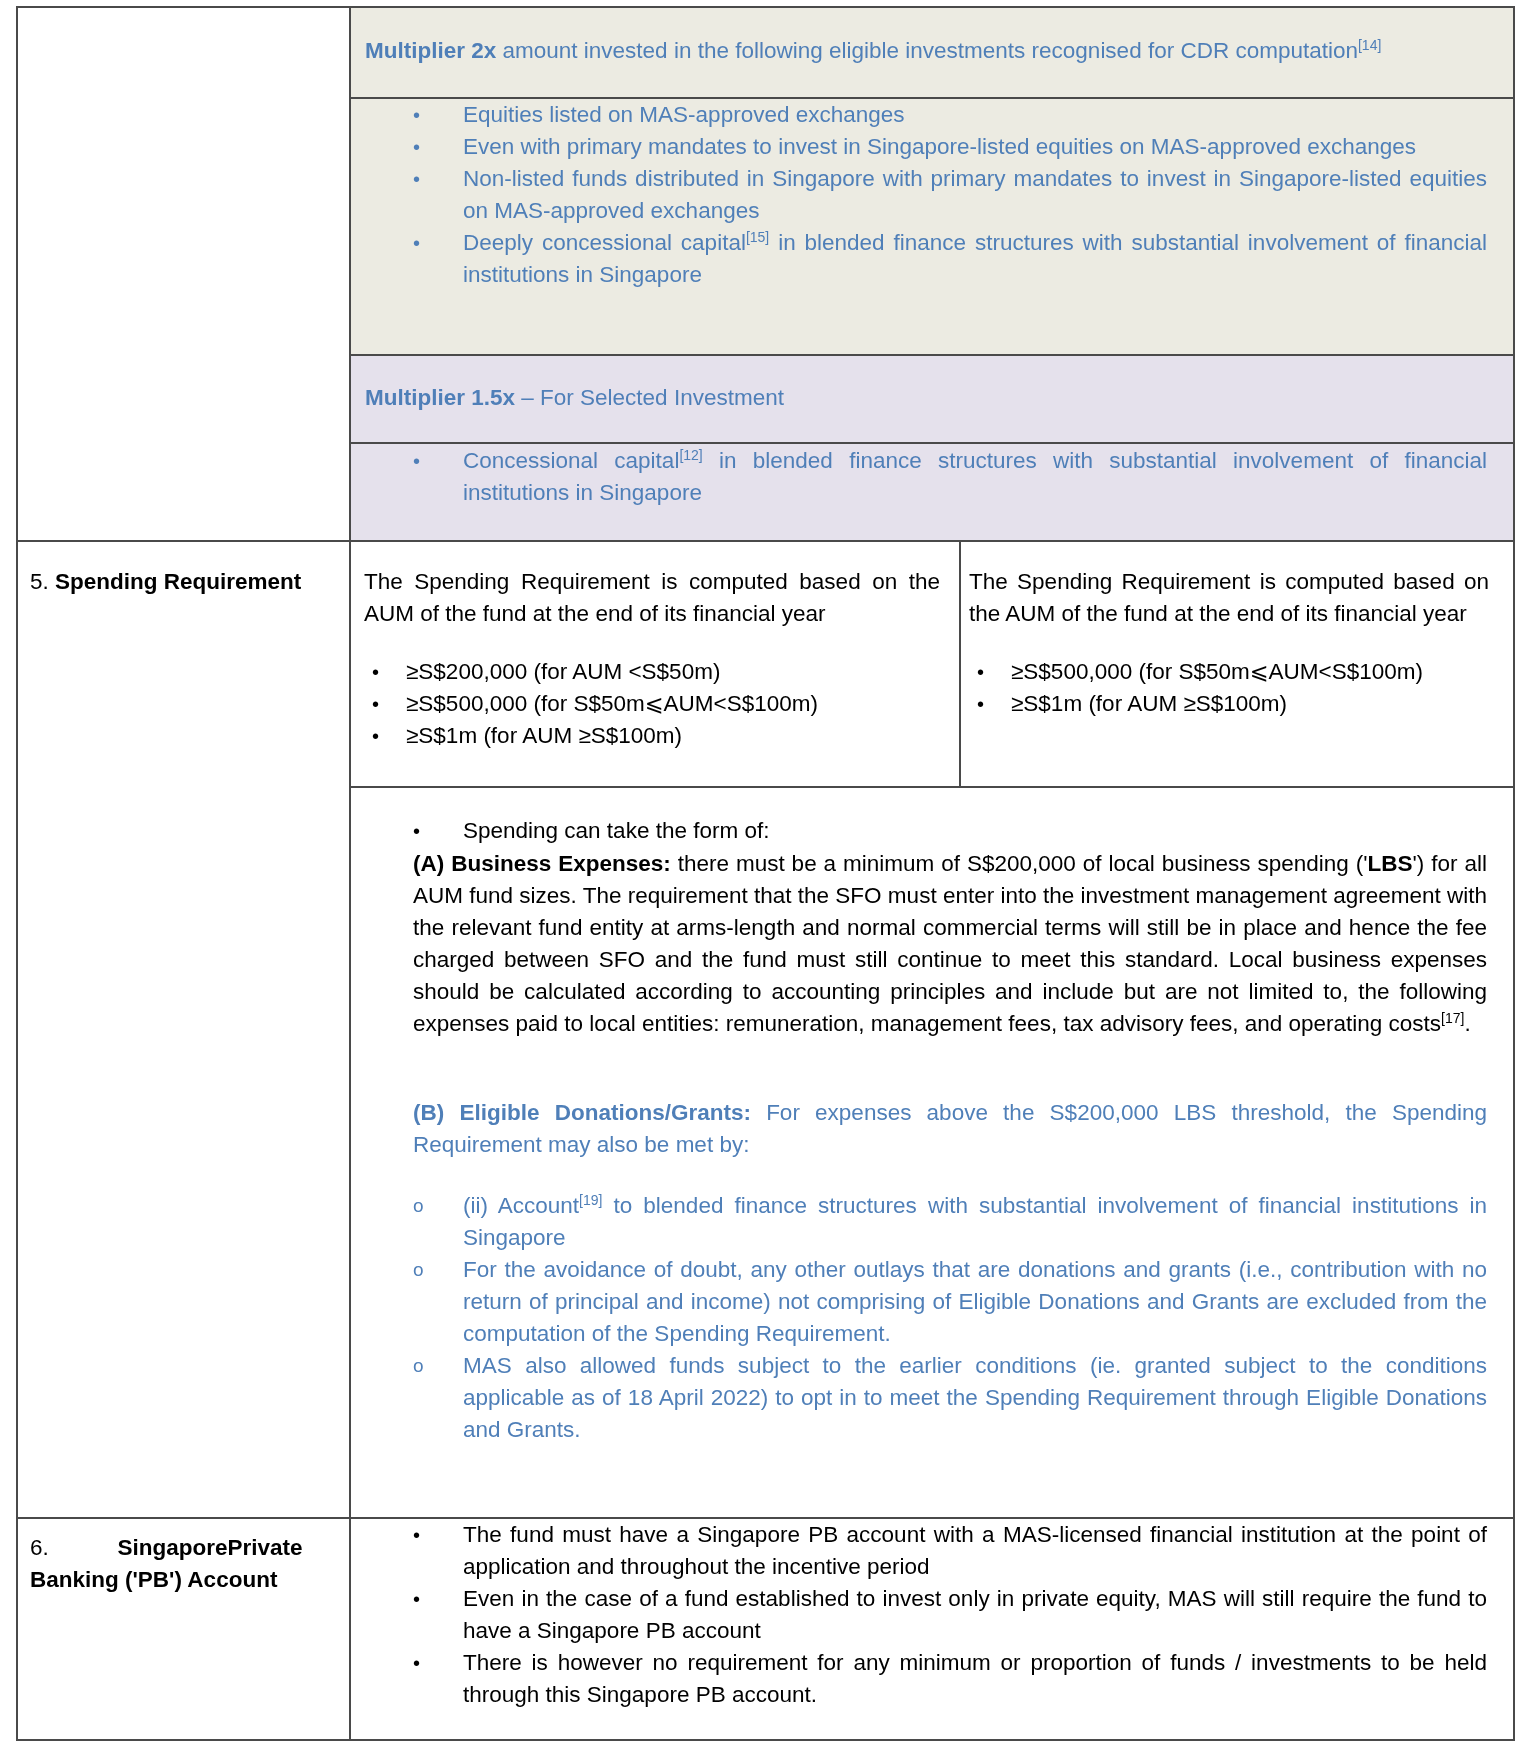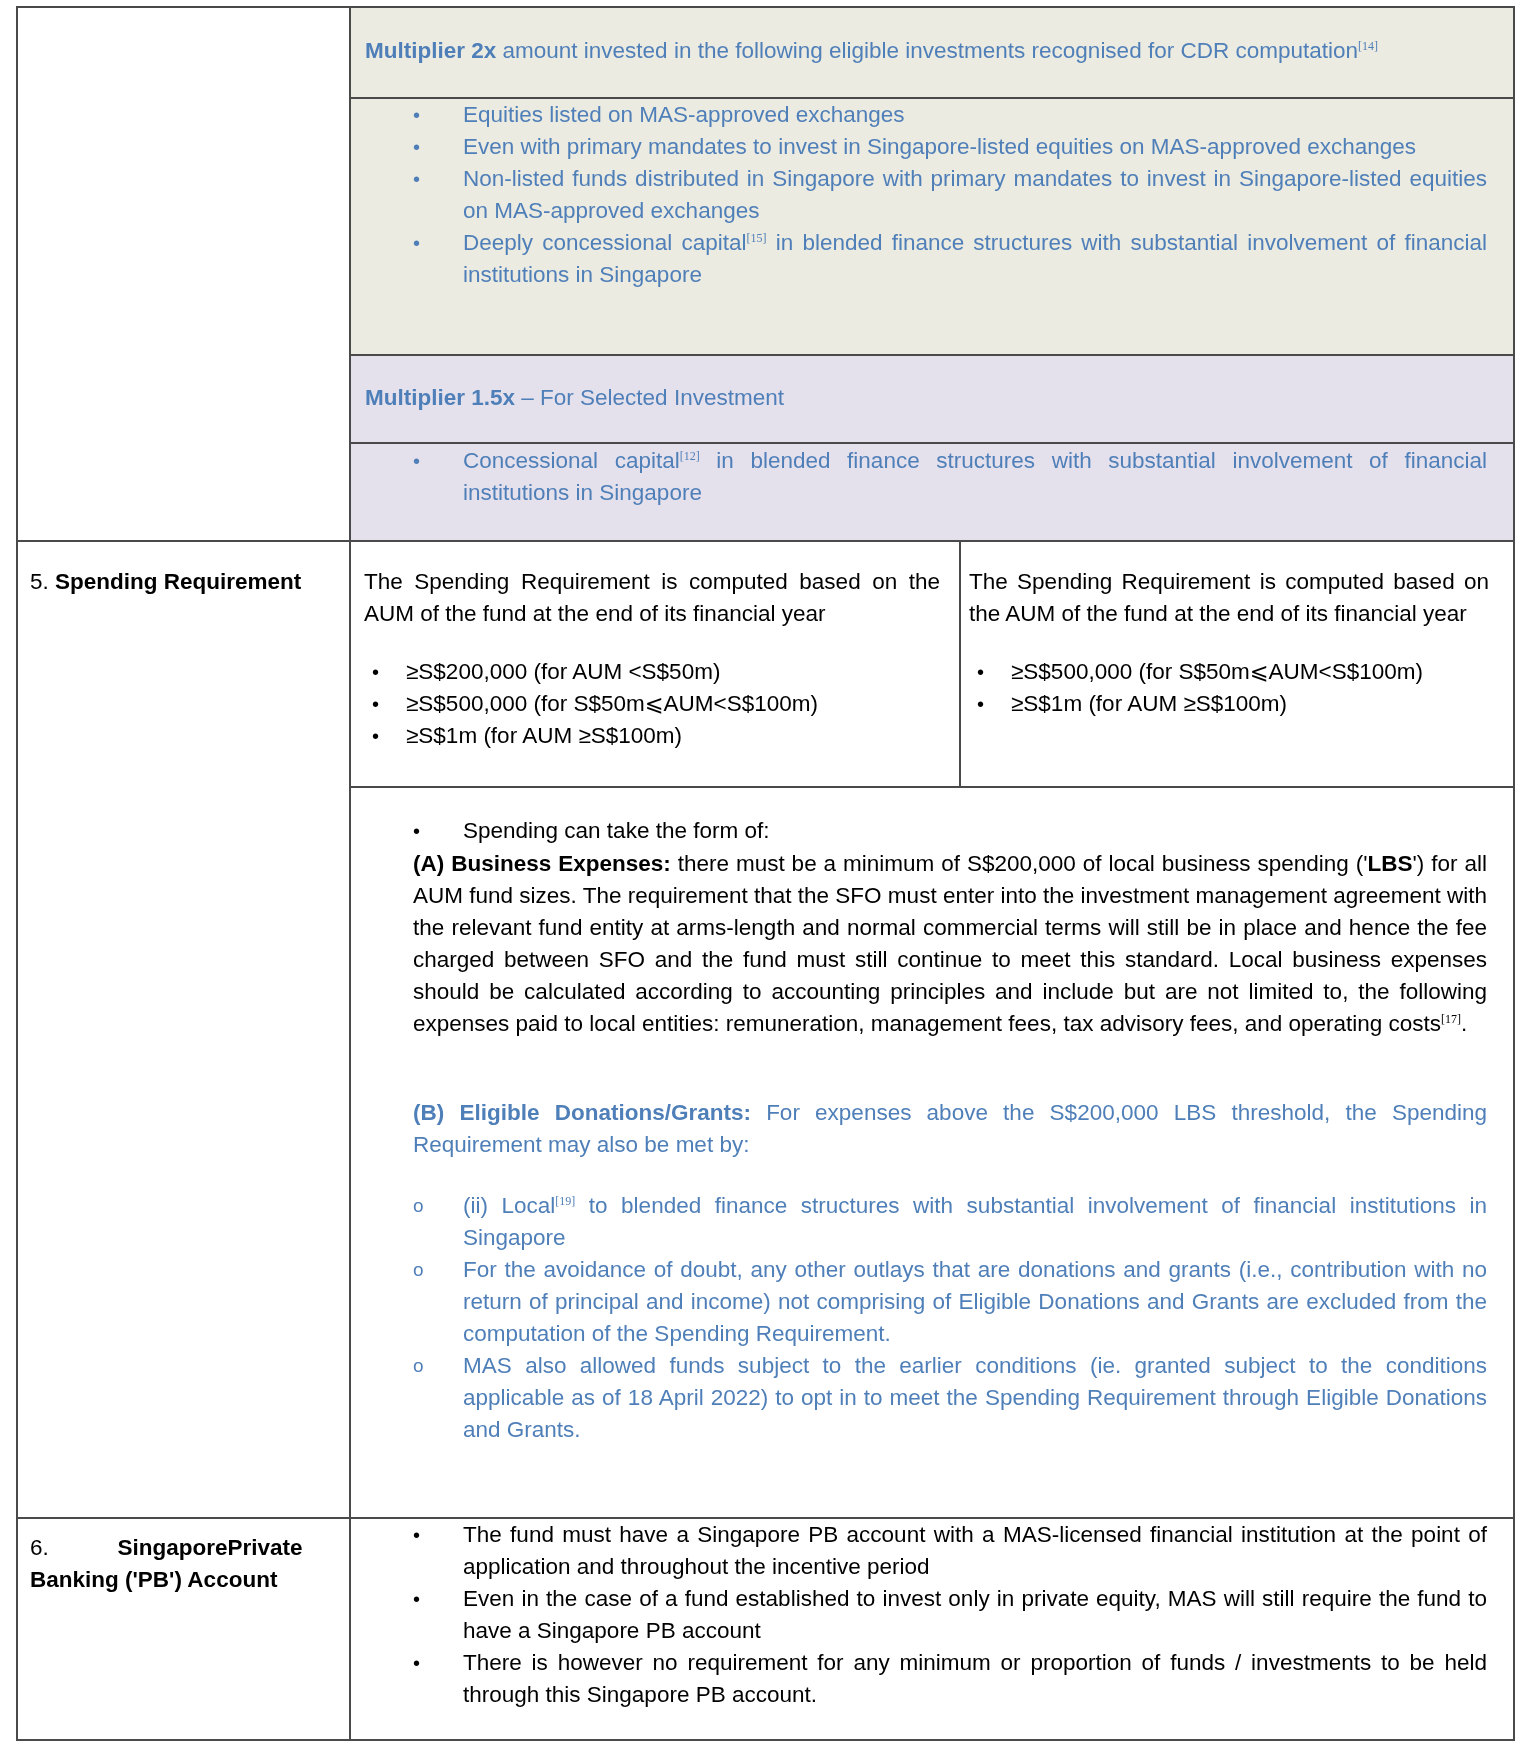--- a/index.html
+++ b/index.html
@@ -10,21 +10,21 @@
   .vline { position:absolute; background:#4a4a4a; width:2px; }
   .hline { position:absolute; background:#4a4a4a; height:2px; }
   .cell { position:absolute; box-sizing:border-box; }
   .blue { color:#4f7fb8; }
   .txt { font-size:22.5px; line-height:32px; }
   .just { text-align:justify; }
   ul.b { list-style:none; margin:0; padding:0; }
   ul.b li { position:relative; padding-left:50px; text-align:justify; }
   ul.b li::before { content:"\2022"; position:absolute; left:0; top:0; font-size:20px; }
   ul.o li::before { content:"o"; font-size:19px; }
-  sup { font-size:12px; line-height:0; vertical-align:super;font-family:Liberation Serif, serif; }
+  sup { font-size:14px; line-height:0; vertical-align:super; }
   b { font-weight:bold; }
 </style>
 </head>
 <body>
 
 <div style="position:absolute;left:351px;top:8px;width:1162px;height:90px;background:#ecebe2;"></div>
 <div style="position:absolute;left:351px;top:98px;width:1162px;height:257px;background:#ecebe2;"></div>
 <div style="position:absolute;left:351px;top:355px;width:1162px;height:88px;background:#e5e1ec;"></div>
 <div style="position:absolute;left:351px;top:443px;width:1162px;height:98px;background:#e5e1ec;"></div>
 
@@ -91,21 +91,21 @@
 <div class="cell txt just" style="left:413px;top:848px;width:1074px;">
   <b>(A) Business Expenses:</b><span> there must be a minimum of S$200,000 of local business spending ('</span><b>LBS</b><span>') for all AUM fund sizes.  The requirement that the SFO must enter into the investment management agreement with the relevant fund entity at arms-length and normal commercial terms will still be in place and hence the fee charged between SFO and the fund must still continue to meet this standard. Local business expenses should be calculated according to accounting principles and include but are not limited to, the following expenses paid to local entities: remuneration, management fees, tax advisory fees, and operating costs</span><sup>[17]</sup><span>.</span>
 </div>
 
 <div class="cell txt just blue" style="left:413px;top:1097px;width:1074px;">
   <b>(B) Eligible Donations/Grants:</b><span> For expenses above the S$200,000 LBS threshold, the Spending Requirement may also be met by:</span>
 </div>
 
 <div class="cell txt blue" style="left:413px;top:1190px;width:1074px;">
   <ul class="b o">
-    <li><span>(ii) Local</span><sup>[19]</sup><span> to blended finance structures with substantial involvement of financial institutions in Singapore</span></li>
+    <li><span>(ii) Account</span><sup>[19]</sup><span> to blended finance structures with substantial involvement of financial institutions in Singapore</span></li>
     <li><span>For the avoidance of doubt, any other outlays that are donations and grants (i.e., contribution with no return of principal and income) not comprising of Eligible Donations and Grants are excluded from the computation of the Spending Requirement.</span></li>
     <li><span>MAS also allowed funds subject to the earlier conditions (ie. granted subject to the conditions applicable as of 18 April 2022) to opt in to meet the Spending Requirement through Eligible Donations and Grants.</span></li>
   </ul>
 </div>
 
 <div class="cell txt" style="left:30px;top:1532px;width:305px;">
   <div style="display:flex;justify-content:space-between;">
     <span>6.</span>
     <b style="display:flex;justify-content:center;width:250px;">
         <span>Singapore</span>

